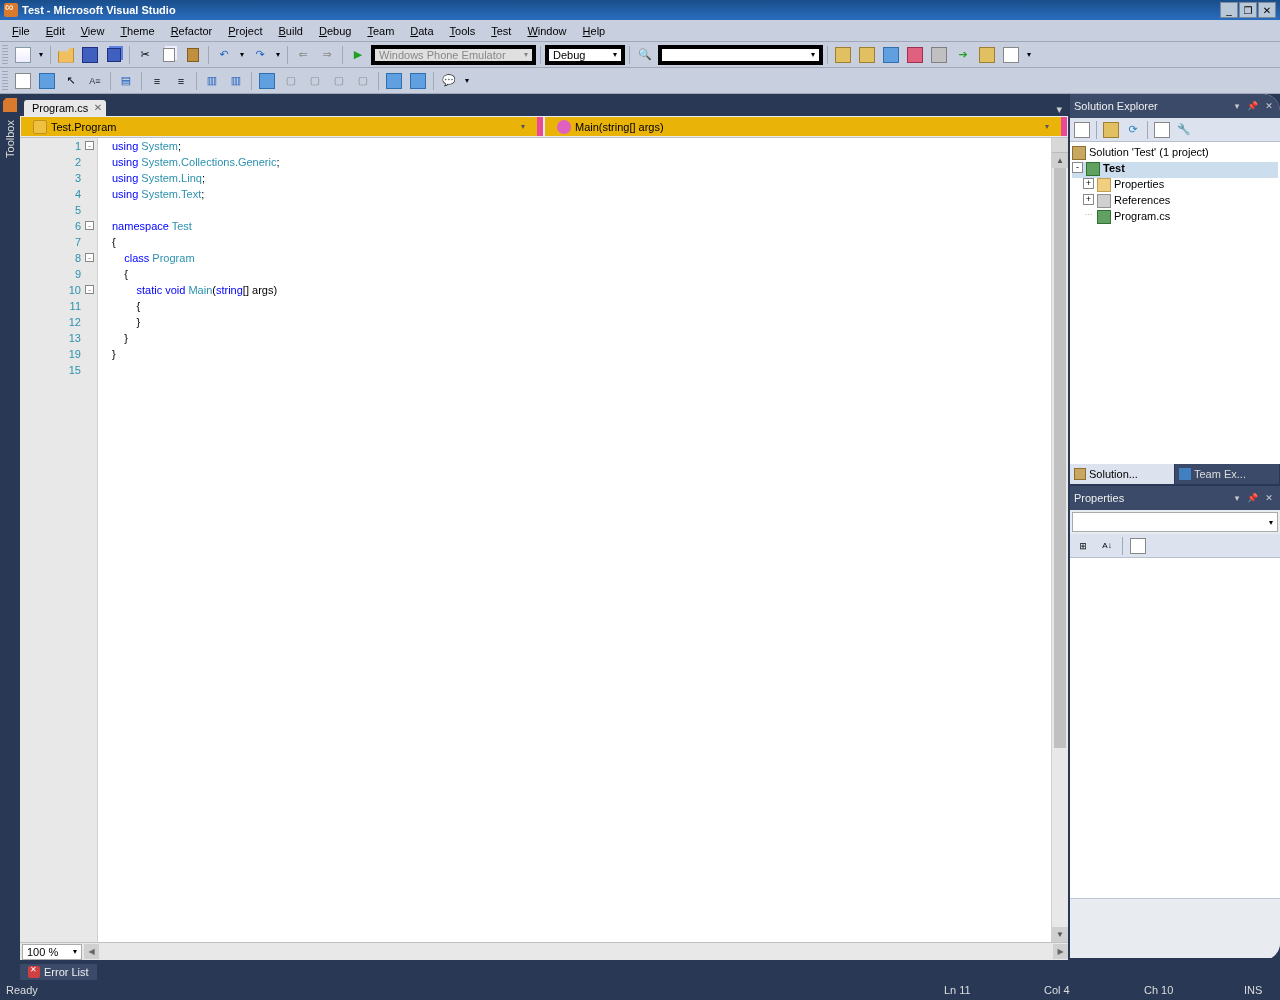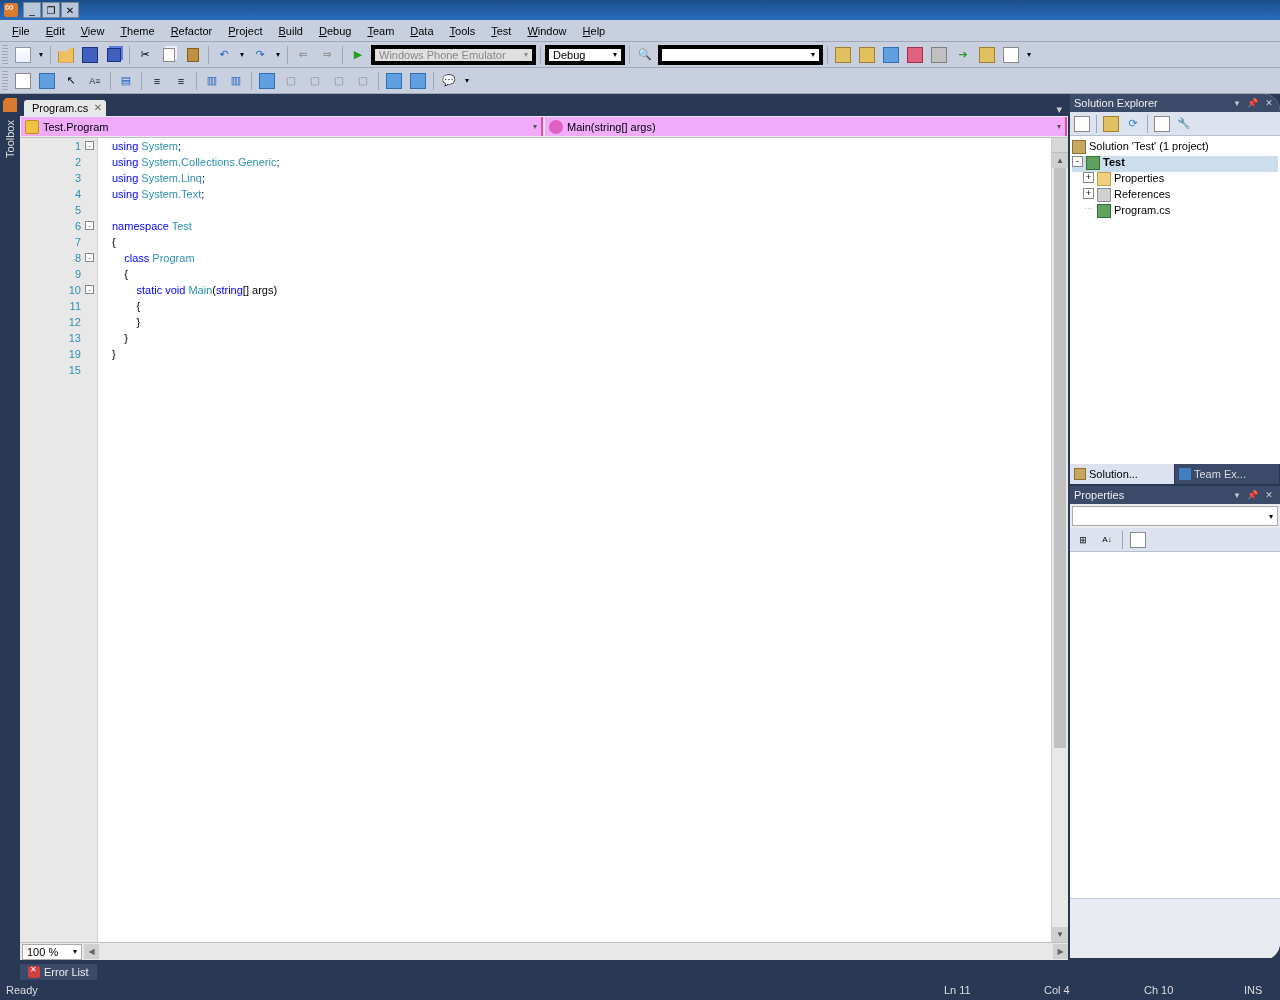--- a/index.html
+++ b/index.html
@@ -30,21 +30,21 @@
 .left-strip .tool-icon { width: 14px; height: 14px; background: #d97a2e; margin-bottom: 4px; }
 .left-strip .vlabel { writing-mode: vertical-rl; transform: rotate(180deg); font-size: 11px; margin-top: 4px; color: #ddd; }
 
 .editor-region { flex: 1; display: flex; flex-direction: column; background: #fff; margin: 0 2px 0 0; }
 .tab-strip { height: 22px; background: #293955; display: flex; align-items: flex-end; padding-left: 4px; }
 .file-tab { background: #e8e8e8; padding: 2px 18px 2px 8px; border-top-left-radius: 3px; border-top-right-radius: 3px; font-size: 11px; position: relative; display: flex; align-items: center; gap: 4px; cursor: pointer; }
 .file-tab .close { position: absolute; right: 4px; top: 2px; font-size: 10px; color: #666; cursor: pointer; }
 .tab-strip .tab-menu { margin-left: auto; color: #ccc; padding: 0 6px; cursor: pointer; }
 
 .nav-bar { height: 22px; background: #e8ecf0; border-bottom: 1px solid #c0c0c0; display: flex; }
-.nav-combo { flex: 1; display: flex; align-items: center; padding: 0 4px; border-right: 2px solid #ec4899; background: #f0abfc; margin: 1px; cursor: pointer; }
+.nav-combo { flex: 1; display: flex; align-items: center; padding: 0 12px; border-right: 6px solid #ec4899; background: #eab308; margin: 1px; cursor: pointer; }
 .nav-combo .nv-icon { width: 14px; height: 14px; margin-right: 4px; }
 .nav-combo .arrow { margin-left: auto; font-size: 8px; color: #555; }
 
 .code-host { flex: 1; display: flex; overflow: hidden; position: relative; }
 .gutter { width: 78px; background: #e8e8e8; border-right: 1px solid #d0d0d0; font-family: Consolas, monospace; font-size: 12px; color: #2b91af; text-align: right; padding-right: 16px; position: relative; }
 .gutter .ln { height: 16px; line-height: 16px; }
 .fold-col { position: absolute; right: 0; top: 0; width: 14px; }
 .fold-box { position: absolute; width: 9px; height: 9px; border: 1px solid #888; background: #fff; font-size: 8px; line-height: 7px; text-align: center; cursor: pointer; left: 2px; color: #555; }
 .code-text { flex: 1; font-family: Consolas, monospace; font-size: 12px; line-height: 16px; white-space: pre; padding-left: 14px; color: #000; overflow: hidden; }
 .kw { color: #0000ff; }
@@ -56,21 +56,21 @@
 
 .zoom-bar { height: 18px; background: #e8e8e8; border-top: 1px solid #c0c0c0; display: flex; align-items: center; }
 .zoom-combo { width: 60px; height: 16px; border: 1px solid #aaa; background: #fff; font-size: 11px; padding: 0 4px; display: flex; align-items: center; margin: 0 2px; }
 .zoom-combo .arrow { margin-left: auto; font-size: 8px; }
 .hscroll { flex: 1; height: 15px; background: #e8e8e8; display:flex; }
 .hscroll .sbtn { width:15px;background:#d0d0d0;display:flex;align-items:center;justify-content:center;font-size:8px;color:#666;cursor:pointer; }
 .hscroll .track { flex:1; }
 
 .right-panels { width: 210px; display: flex; flex-direction: column; background: #293955; }
 .panel { background: #e8ecf0; display: flex; flex-direction: column; margin-bottom: 2px; }
-.panel-title { height: 18px; background: #3a4a68; color: #eee; display: flex; align-items: center; padding: 0 4px; font-size: 11px; }
+.panel-title { height: 24px; background: #3a4a68; color: #eee; display: flex; align-items: center; padding: 0 4px; font-size: 11px; }
 .panel-title .pbtns { margin-left: auto; display: flex; gap: 2px; }
 .panel-title .pbtn { width: 14px; height: 14px; display:flex;align-items:center;justify-content:center;color:#ccc;cursor:pointer;font-size:9px; }
 .panel-tb { height: 24px; background: #dce3ee; border-bottom: 1px solid #b8c0d0; display: flex; align-items: center; padding: 0 2px; gap: 2px; }
 .panel-tb .tb-btn { width: 20px; height: 20px; }
 
 .tree { flex: 1; background: #fff; padding: 4px 2px; font-size: 11px; overflow:auto; }
 .tree-row { display: flex; align-items: flex-start; height: 16px; cursor: pointer; white-space: nowrap; }
 .tree-row.sel { background: #cde; }
 .tree-row .exp { width: 11px; height: 11px; border: 1px solid #888; font-size: 9px; line-height: 9px; text-align: center; margin-right: 3px; background:#fff; }
 .tree-row .ticon { width: 14px; height: 14px; margin-right: 3px; flex-shrink:0; }
@@ -112,20 +112,21 @@
 .ic-ref { background:#d0d0d0;border:1px solid #909090; }
 .ic-file { background:#fff;border:1px solid #888; }
 .ic-class { background:#f0c040;border:1px solid #c09020;border-radius:2px; }
 .ic-method { background:#e060c0;border-radius:50%;width:10px;height:10px; }
 </style>
 </head>
 <body>
 
 <div class="title-bar">
   <span class="logo"></span>
+  <span class="title">Test - Microsoft Visual Studio</span>
   <div class="win-btns">
     <div class="win-btn">_</div>
     <div class="win-btn">❐</div>
     <div class="win-btn">✕</div>
   </div>
 </div>
 
 <div class="menu-bar" id="menu-bar">
     <span class="menu-item"><span class="ul">F</span>ile</span>
     <span class="menu-item"><span class="ul">E</span>dit</span>

